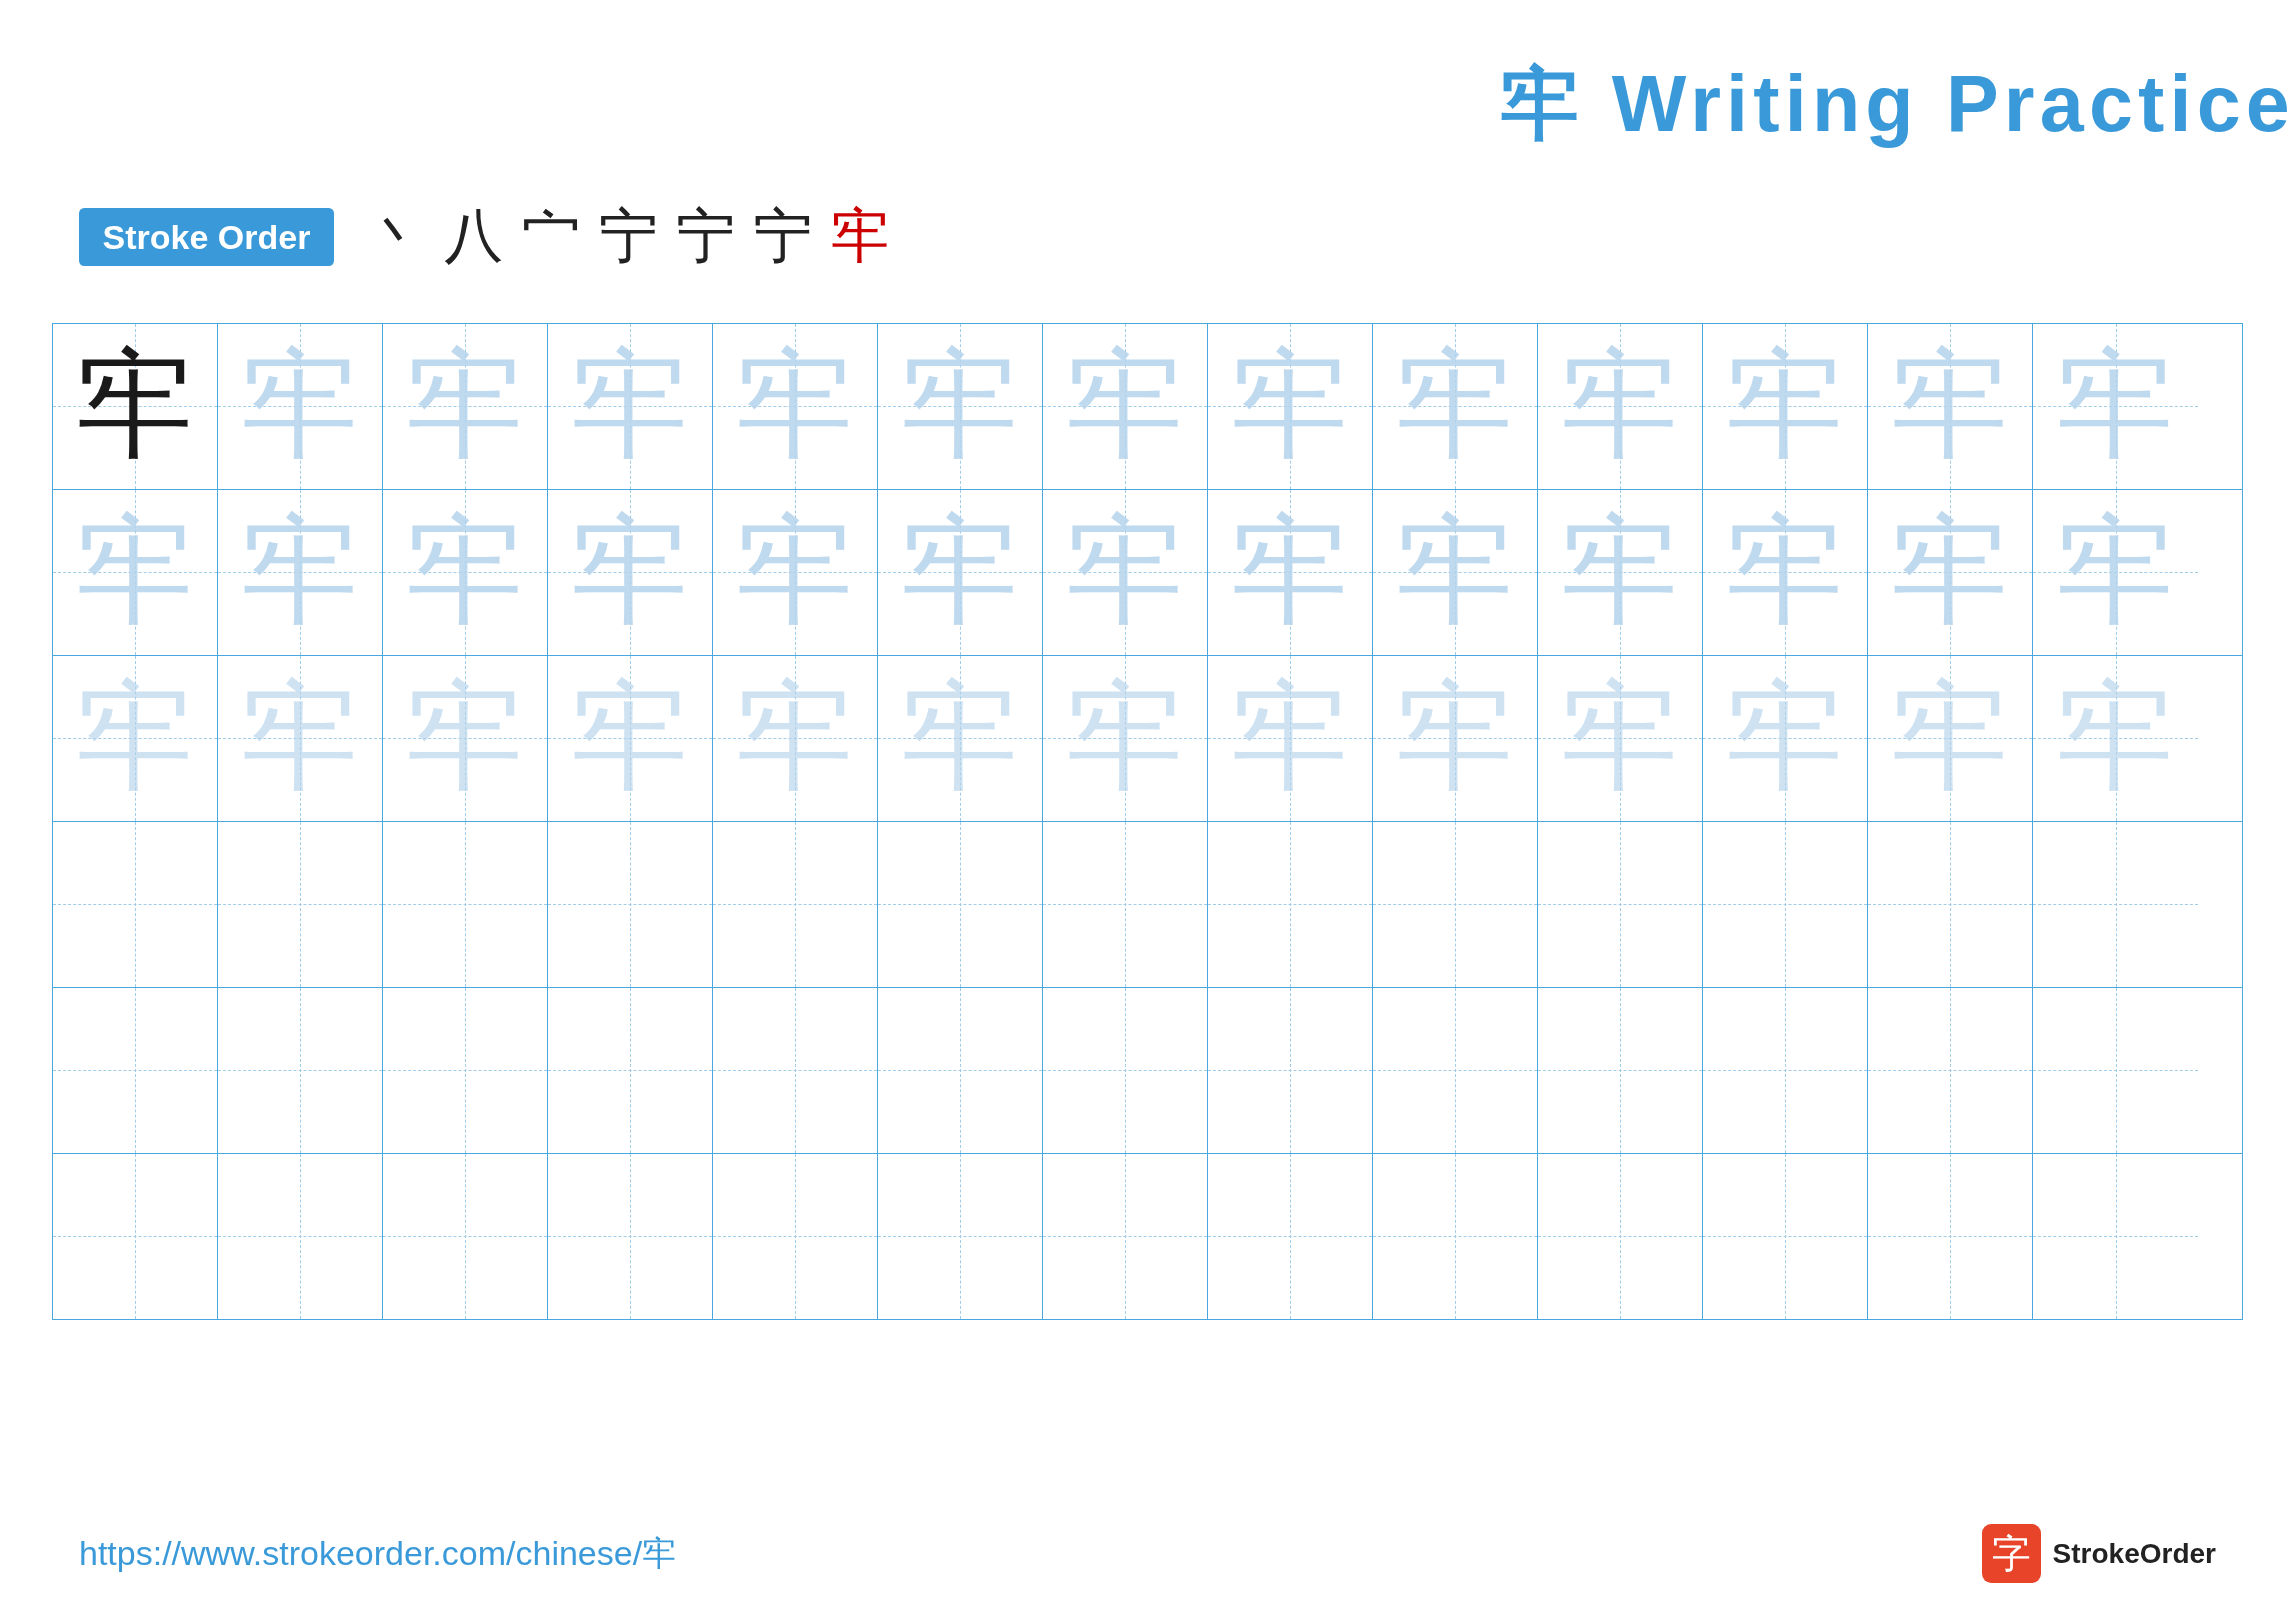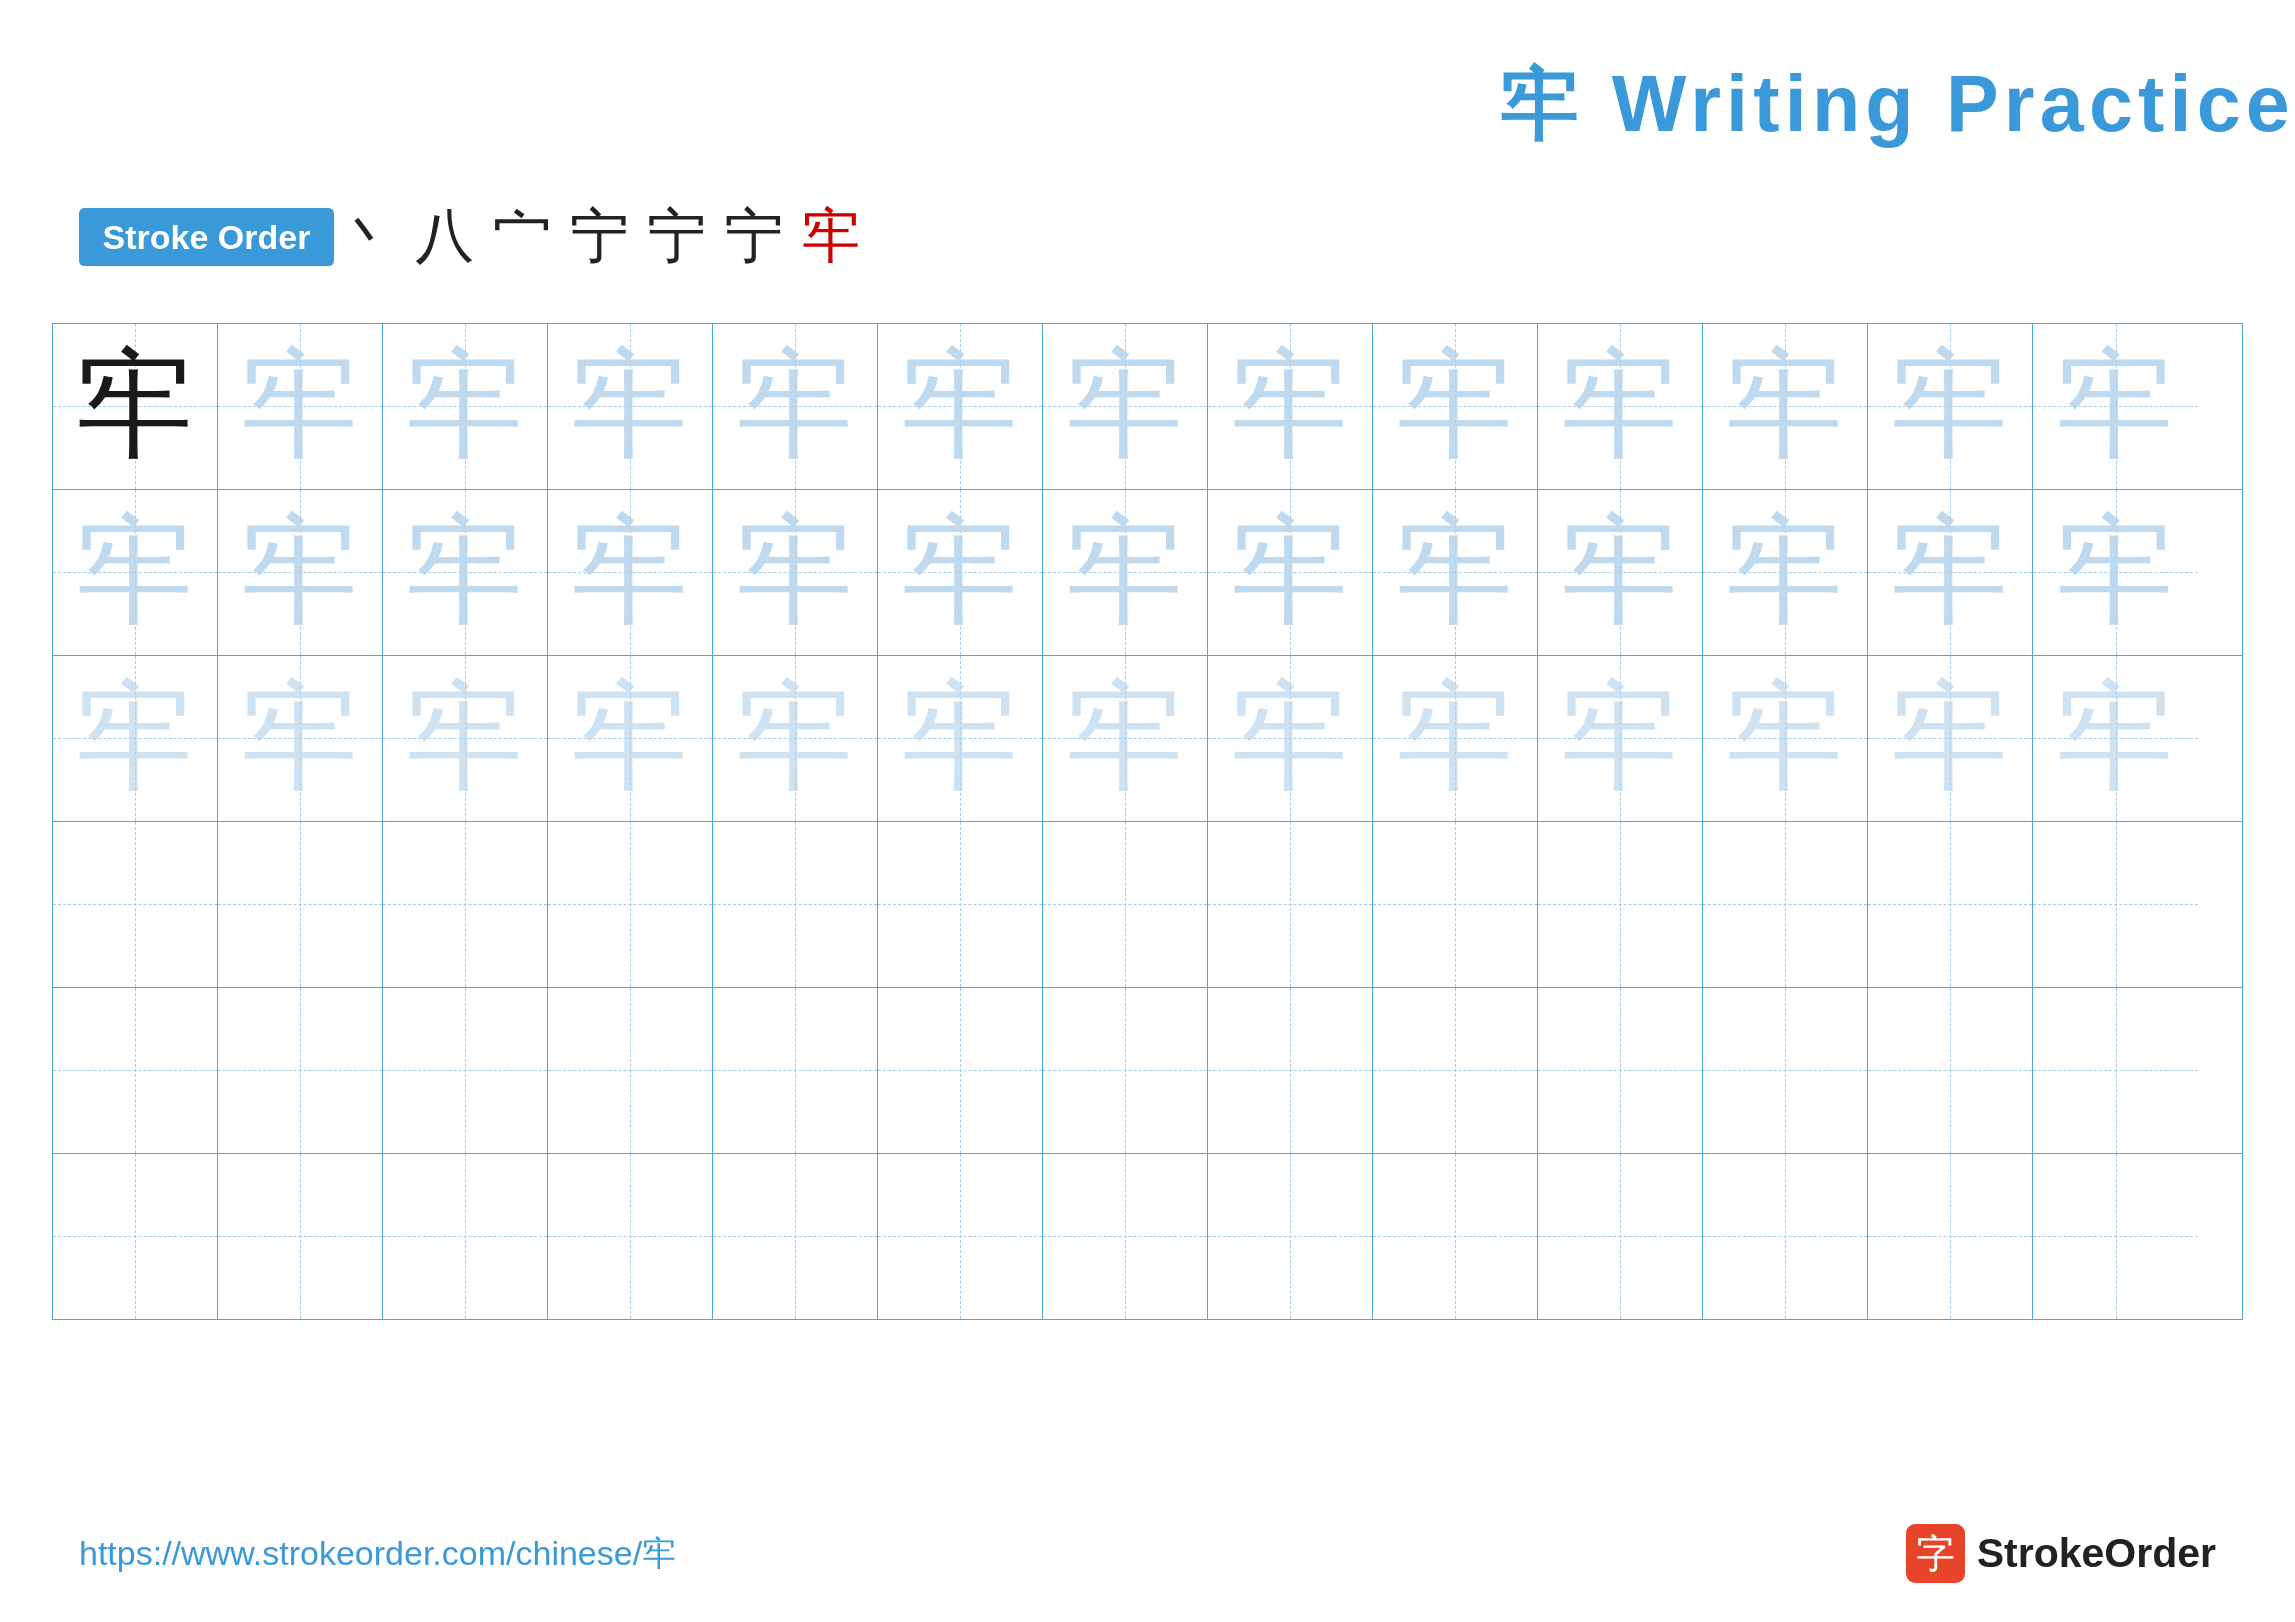--- a/index.html
+++ b/index.html
@@ -18,21 +18,21 @@
       font-size: 79px;
       color: #3a9ad9;
       font-weight: bold;
       letter-spacing: 5.2px;
     }
 
     .stroke-order-section {
       display: flex;
       align-items: center;
       padding: 39px 79px 26px 79px;
-      gap: 4px;
+      gap: 33px;
     }
 
     .stroke-order-badge {
       background: #3a9ad9;
       color: white;
       font-size: 34px;
       font-weight: bold;
       padding: 9.2px 23.6px;
       border-radius: 5.2px;
       white-space: nowrap;
@@ -156,21 +156,21 @@
       border-radius: 9.2px;
       display: flex;
       align-items: center;
       justify-content: center;
       color: white;
       font-size: 39px;
       font-family: 'SimSun', serif;
     }
 
     .logo-text {
-      font-size: 41px;
+      font-size: 28px;
       font-weight: bold;
       color: #222;
     }
   </style>
 </head>
 <body>
 
 <div class="page-title">
   <span>牢</span>
   <span> Writing Practice</span>

